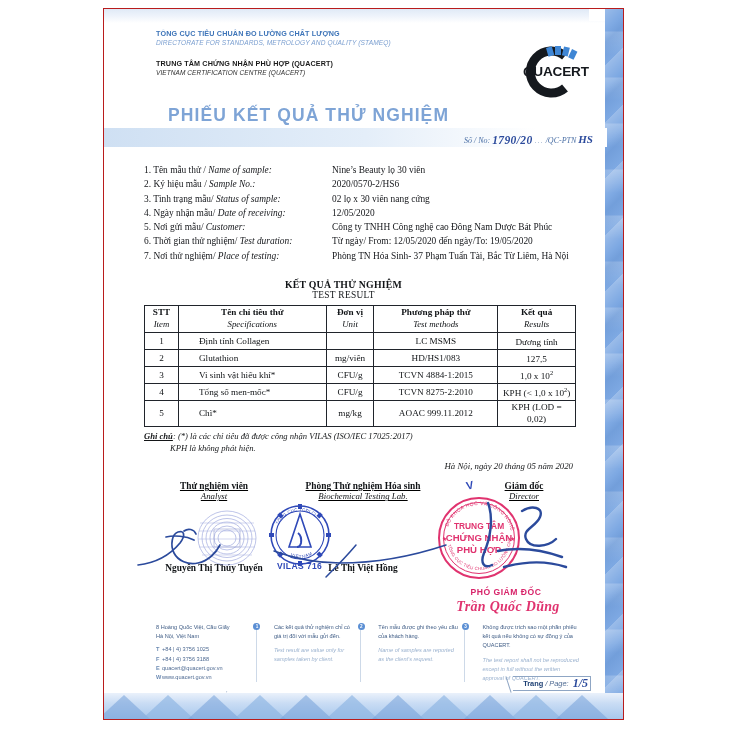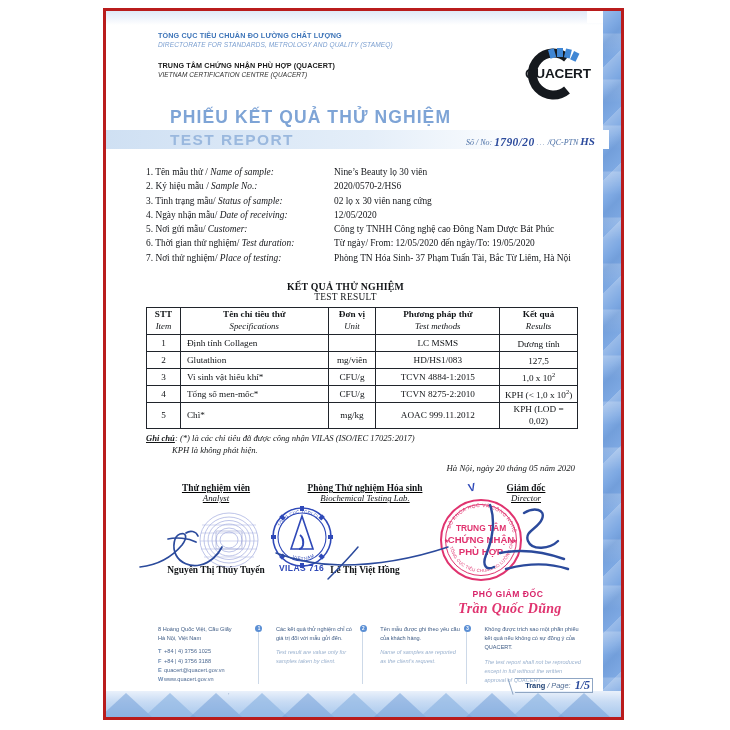--- a/index.html
+++ b/index.html
@@ -20,21 +20,21 @@
   }
 
   
   #page {
     position: absolute;
     left: 103px;
     top: 8px;
     width: 521px;
     height: 712px;
     background: #ffffff;
-    border: 3px solid #b91c1c;
+    border: 1px solid #b91c1c;
     overflow: hidden;
   }
 
   
   .scan-tint-top {
     position: absolute; left: 0; top: 0; width: 100%; height: 14px;
     background: linear-gradient(180deg, #dce7f6 0%, #eef3fb 55%, #ffffff 100%);
     opacity: .9;
   }
 
@@ -252,21 +252,21 @@
     font-style: italic;
     font-size: 8.8px;
   }
   .c-stt  { width: 34px;  text-align: center; margin-top: 28px; }
   .c-spec { width: 148px; }
   .c-unit { width: 48px;  text-align: center; }
   .c-meth { width: 124px; text-align: center; }
   .c-res  { width: 78px;  text-align: center; }
 
   table.results tbody td { height: 17px; }
-  table.results tbody td.c-spec { padding-left: 6px; margin-top: 25px; }
+  table.results tbody td.c-spec { padding-left: 20px; margin-top: 25px; }
   sup { font-size: 6.4px; vertical-align: super; }
 
   
   .notes {
     margin: 3px 0 0 40px;
     font-size: 8.6px;
     font-style: italic;
     color: #141618;
     line-height: 1.5;
   }
@@ -510,21 +510,20 @@
             <text x="26" y="30" font-family="Liberation Sans, sans-serif" font-size="13.6" font-weight="bold" fill="#15191e" letter-spacing="-0.2">QUACERT</text>
 
             <text x="54" y="9" font-family="Liberation Sans, sans-serif" font-size="8" font-weight="bold" fill="#3f86d4" opacity="0">vn</text>
           </svg>
         </div>
       </div>
 
       <div class="titleblock">
         <div class="title-vi">PHIẾU KẾT QUẢ THỬ NGHIỆM</div>
         <div class="title-bar">
-          <div class="title-en">TEST REPORT</div>
           <div class="report-no">
             <span>Số</span>
             <span> / </span>
             <span>No:</span>
             <span class="hand">1790/20</span>
             <span class="dots">...</span>
             <span>/QC-PTN</span>
             <span class="scribble">HS</span>
           </div>
         </div>

